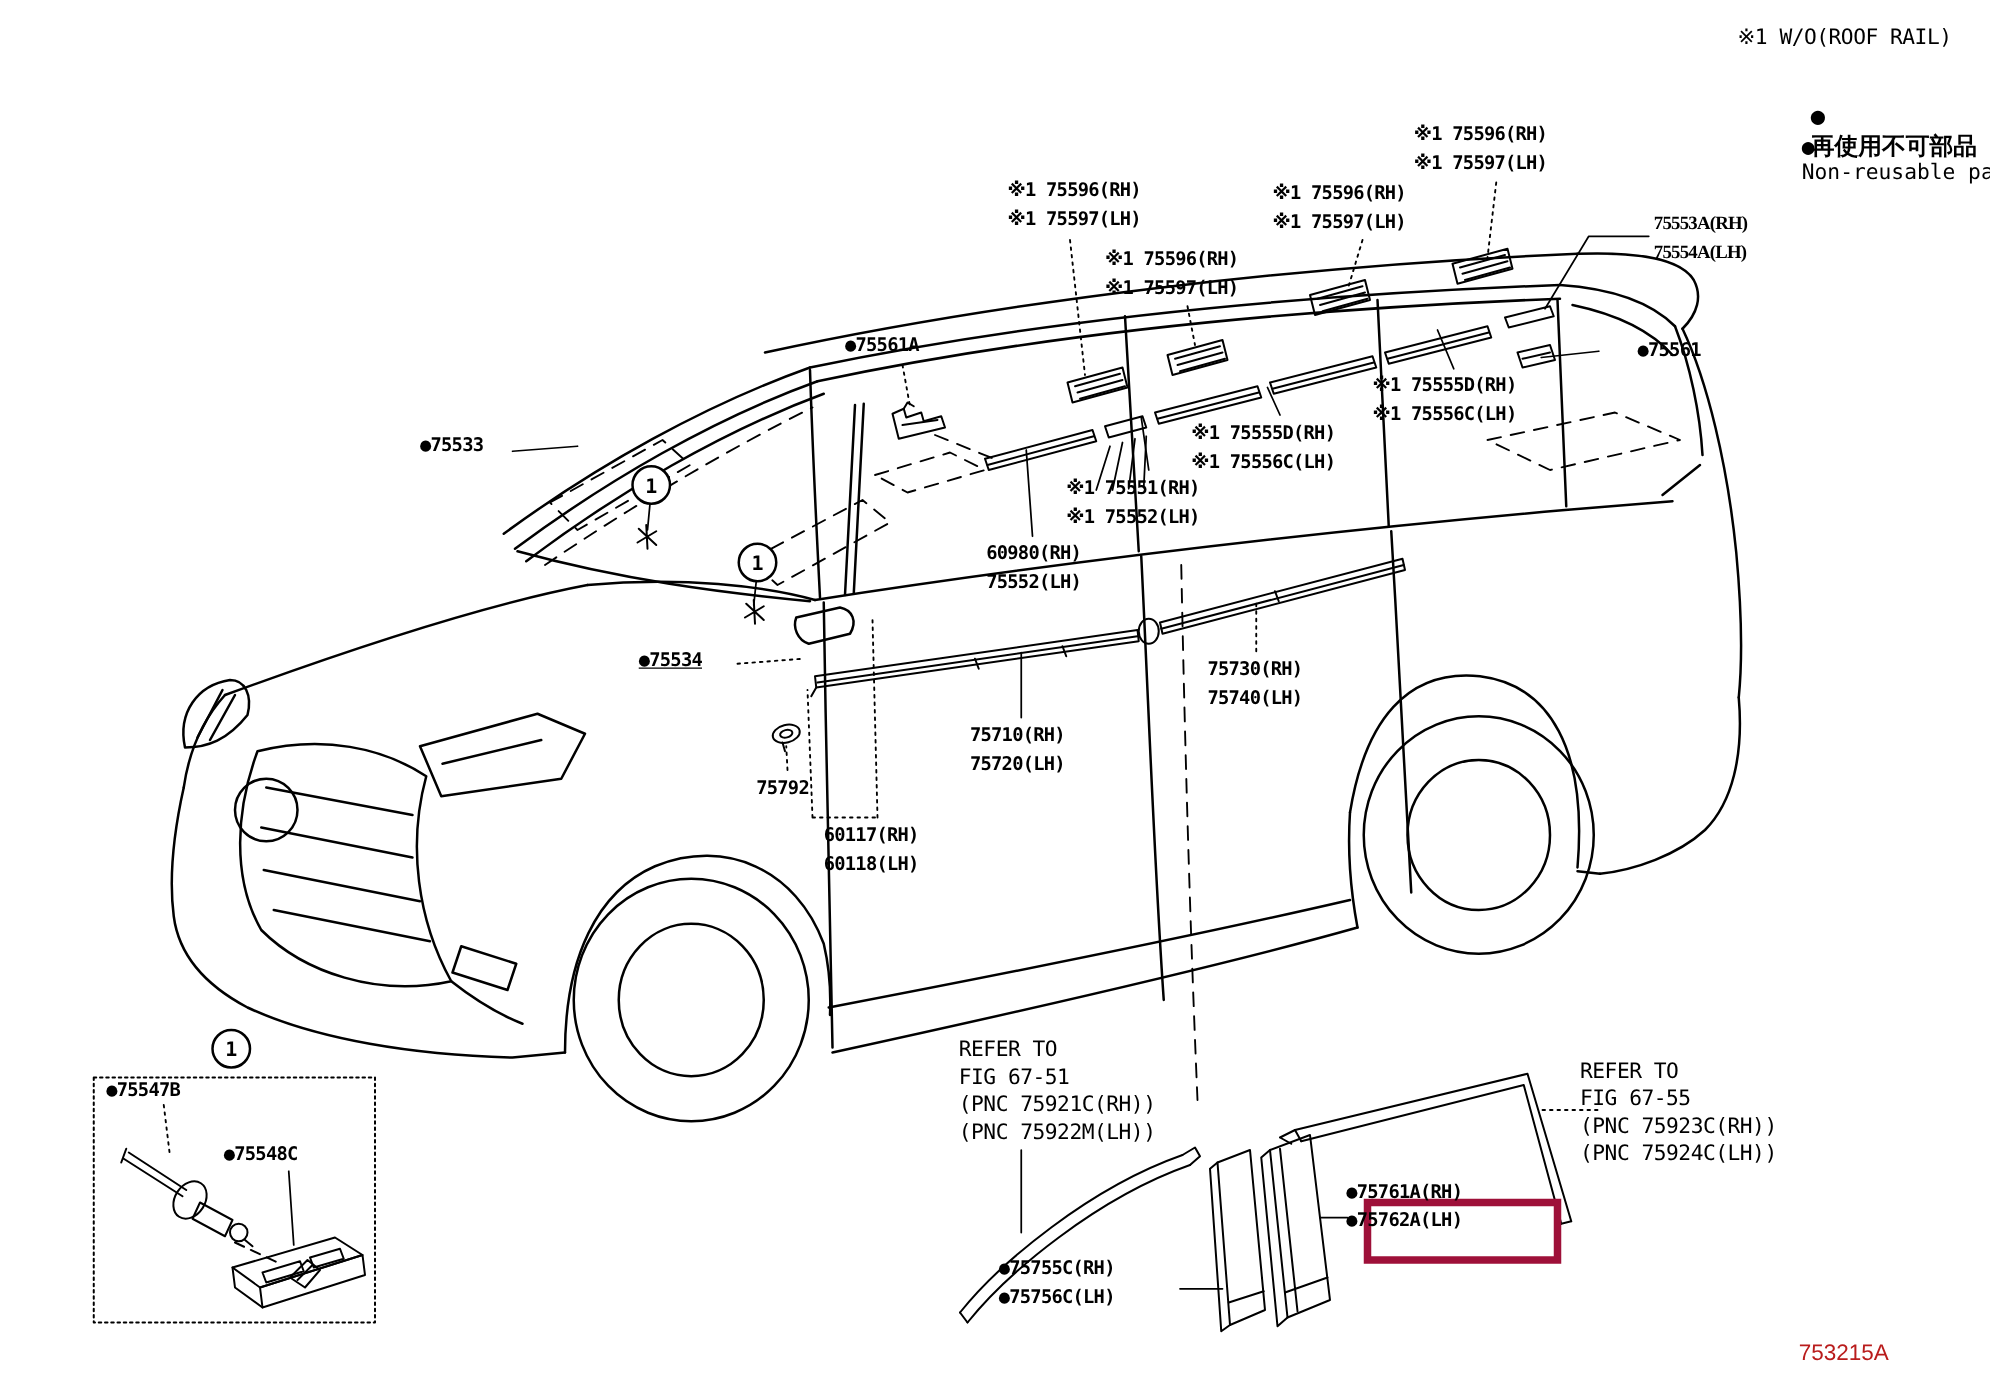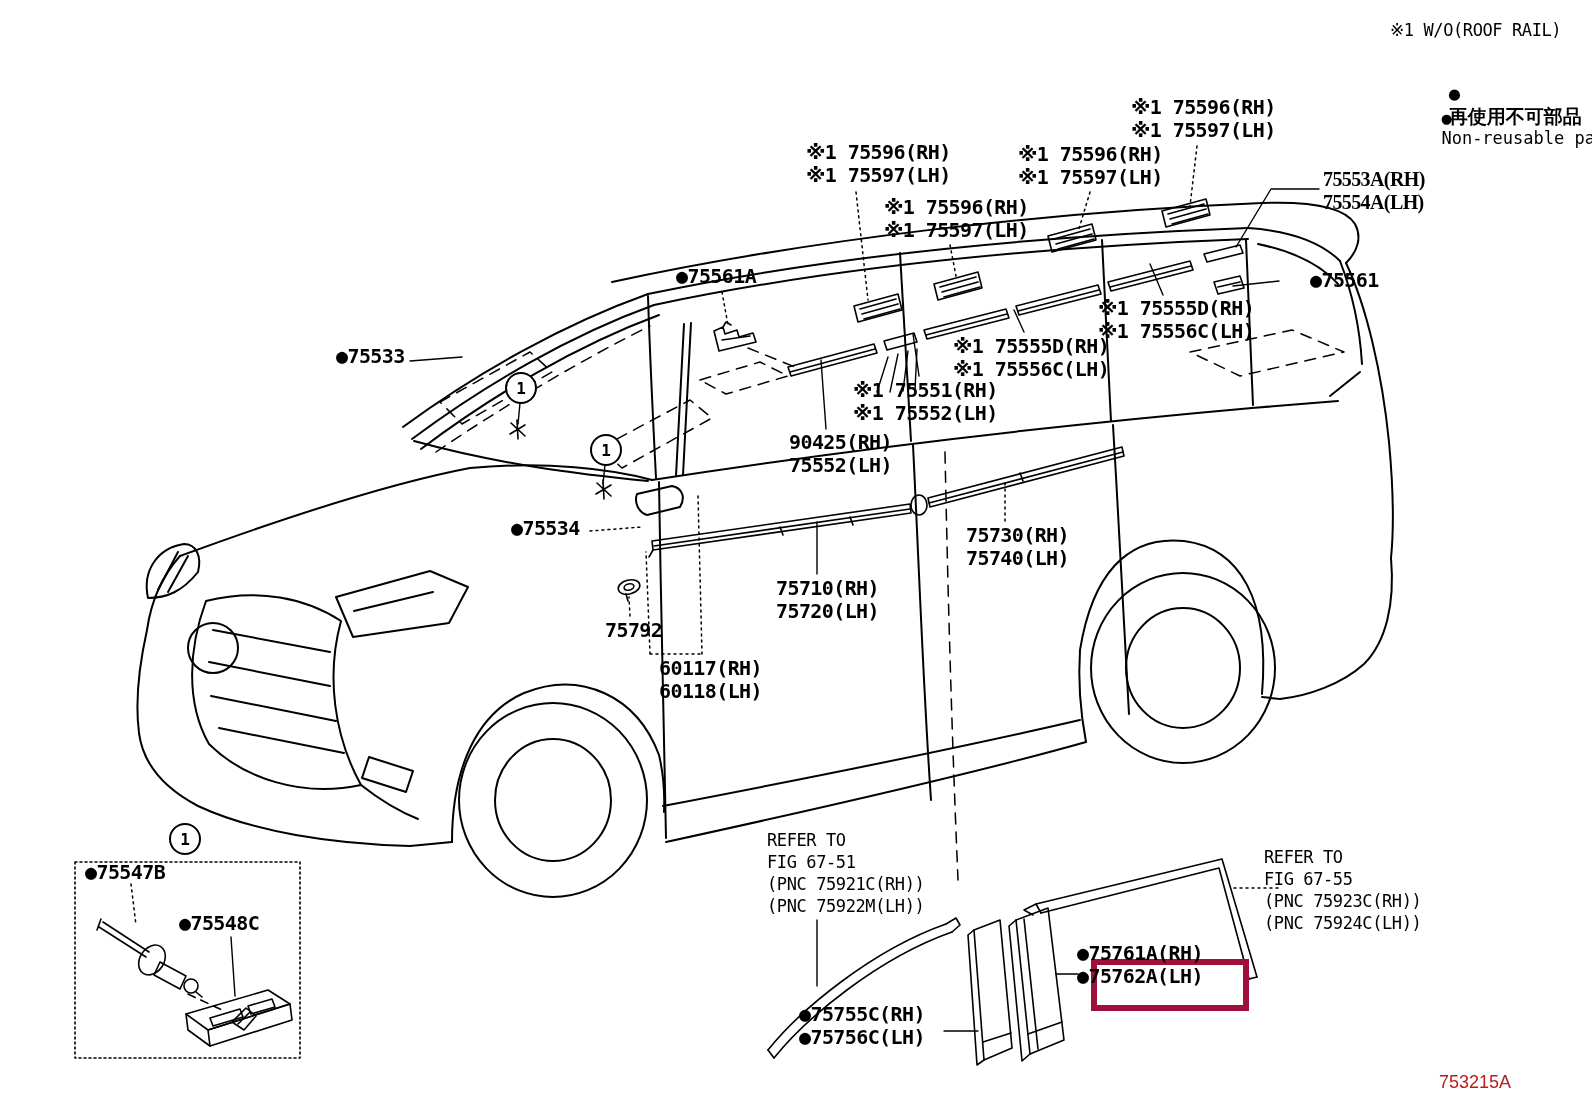--- a/index.html
+++ b/index.html
@@ -1,19 +1,19 @@
 <!DOCTYPE html>
 <html><head>
 <meta charset="utf-8">
 <style>
   html,body{margin:0;padding:0;background:#fff;}
   #stage{position:relative;width:1592px;height:1099px;background:#fff;overflow:hidden;
          font-family:"DejaVu Sans Mono","DejaVu Sans",monospace;}
   svg{position:absolute;left:0;top:0;}
-  .callout{position:absolute;color:#000;font-weight:700;font-size:20px;line-height:23px;
+  .callout{position:absolute;color:#000;font-weight:700;font-size:15px;line-height:23px;
            letter-spacing:-0.6px;white-space:pre;}
   .callout.ref{font-weight:400;font-size:17px;line-height:22px;letter-spacing:-0.4px;}
   .marker{position:absolute;width:28px;height:28px;border:2px solid #000;border-radius:50%;
           background:#fff;display:flex;align-items:center;justify-content:center;
           font-size:16px;font-weight:700;transform:translate(-50%,-50%);}
   .hl{position:absolute;border:6px solid #9e1039;}
   .legend{position:absolute;color:#000;}
   .legend .note{position:absolute;left:1390px;top:20px;font-size:17px;letter-spacing:-0.4px;white-space:pre;}
   .legend .jp{position:absolute;left:1380px;top:60px;font-size:19px;font-weight:700;white-space:pre;}
   .legend .en{position:absolute;left:1380px;top:88px;font-size:17px;white-space:pre;}
@@ -249,24 +249,24 @@
       <div class="callout" style="left: 1018px; top: 143px;"><div>※1 75596(RH)</div><div>※1 75597(LH)</div></div>
       <div class="callout" style="left: 884px; top: 196px;"><div>※1 75596(RH)</div><div>※1 75597(LH)</div></div>
       <div class="callout" style="left: 1131px; top: 96px;"><div>※1 75596(RH)</div><div>※1 75597(LH)</div></div>
       <div class="callout" style="left: 1323px; top: 168px; font-family: Liberation Serif, serif;"><div>75553A(RH)</div><div>75554A(LH)</div></div>
       <div class="callout" style="left: 1282px; top: 269px; margin-left: 28px;"><div>●75561</div></div>
       <div class="callout" style="left: 676px; top: 265px;"><div>●75561A</div></div>
       <div class="callout" style="left: 336px; top: 345px;"><div>●75533</div></div>
       <div class="callout" style="left: 1098px; top: 297px;"><div>※1 75555D(RH)</div><div>※1 75556C(LH)</div></div>
       <div class="callout" style="left: 953px; top: 335px;"><div>※1 75555D(RH)</div><div>※1 75556C(LH)</div></div>
       <div class="callout" style="left: 853px; top: 379px;"><div>※1 75551(RH)</div><div>※1 75552(LH)</div></div>
-      <div class="callout" style="left: 789px; top: 431px;"><div>90425(RH)</div><div>75552(LH)</div></div>
+      <div class="callout" style="left: 789px; top: 431px;"><div>60980(RH)</div><div>75552(LH)</div></div>
       <div class="callout" style="left: 966px; top: 524px;"><div>75730(RH)</div><div>75740(LH)</div></div>
       <div class="callout" style="left: 776px; top: 577px;"><div>75710(RH)</div><div>75720(LH)</div></div>
-      <div class="callout" style="left: 511px; top: 517px;"><div>●75534</div></div>
+      <div class="callout" style="left: 511px; top: 517px; text-decoration: underline;"><div>●75534</div></div>
       <div class="callout" style="left: 605px; top: 619px; text-align: center;"><div>75792</div></div>
       <div class="callout" style="left: 659px; top: 657px;"><div>60117(RH)</div><div>60118(LH)</div></div>
       <div class="callout" style="left: 85px; top: 861px;"><div>●75547B</div></div>
       <div class="callout" style="left: 179px; top: 912px;"><div>●75548C</div></div>
       <div class="callout ref" style="left: 767px; top: 829px;"><div>REFER TO</div><div>FIG 67-51</div><div>(PNC 75921C(RH))</div><div>(PNC 75922M(LH))</div></div>
       <div class="callout" style="left: 799px; top: 1003px;"><div>●75755C(RH)</div><div>●75756C(LH)</div></div>
       <div class="callout" style="left: 1077px; top: 942px;"><div>●75761A(RH)</div><div>●75762A(LH)</div></div>
       <div class="callout ref" style="left: 1264px; top: 846px;"><div>REFER TO</div><div>FIG 67-55</div><div>(PNC 75923C(RH))</div><div>(PNC 75924C(LH))</div></div>
       <div class="marker" style="left: 521px; top: 388px;">1</div>
       <div class="marker" style="left: 606px; top: 450px;">1</div>

